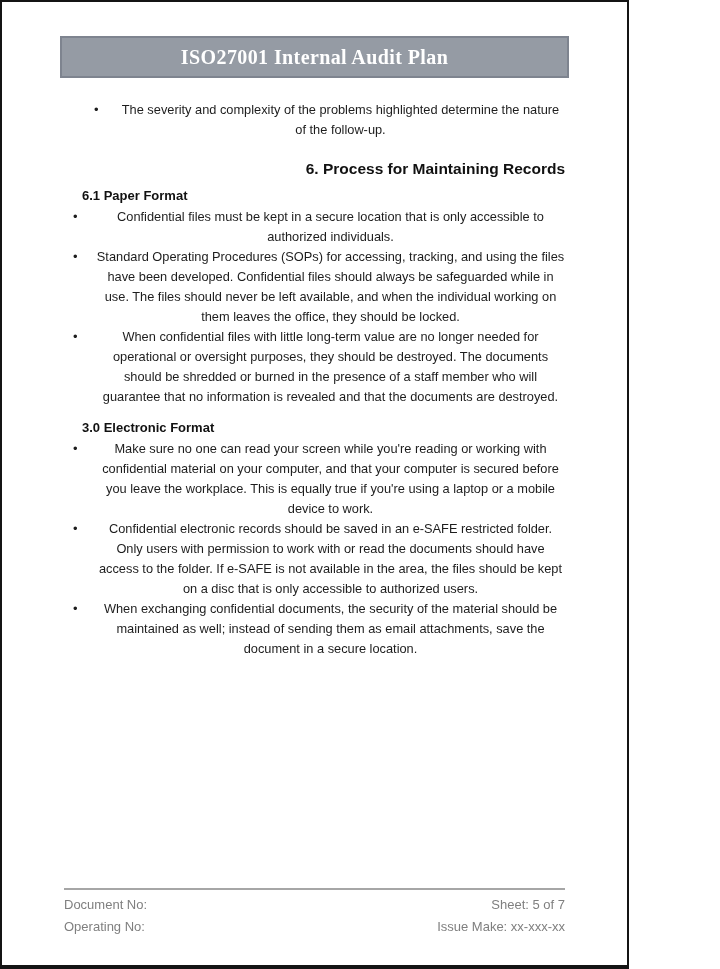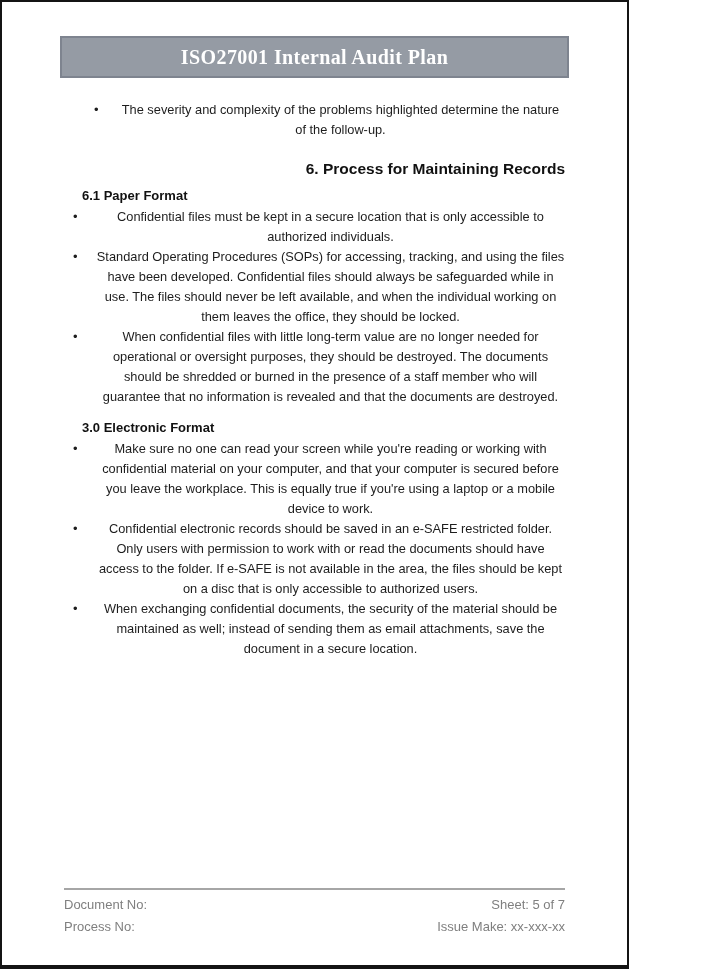--- a/index.html
+++ b/index.html
@@ -117,18 +117,18 @@
 
   </div>
 
   <div class="footer">
     <div class="footer-rule"></div>
     <div class="footer-row">
       <span>Document No:</span>
       <span>Sheet: 5 of 7</span>
     </div>
     <div class="footer-row">
-      <span>Process No:</span>
+      <span>Operating No:</span>
       <span>Issue Make: xx-xxx-xx</span>
     </div>
   </div>
 
 </div>
 
 </body></html>

